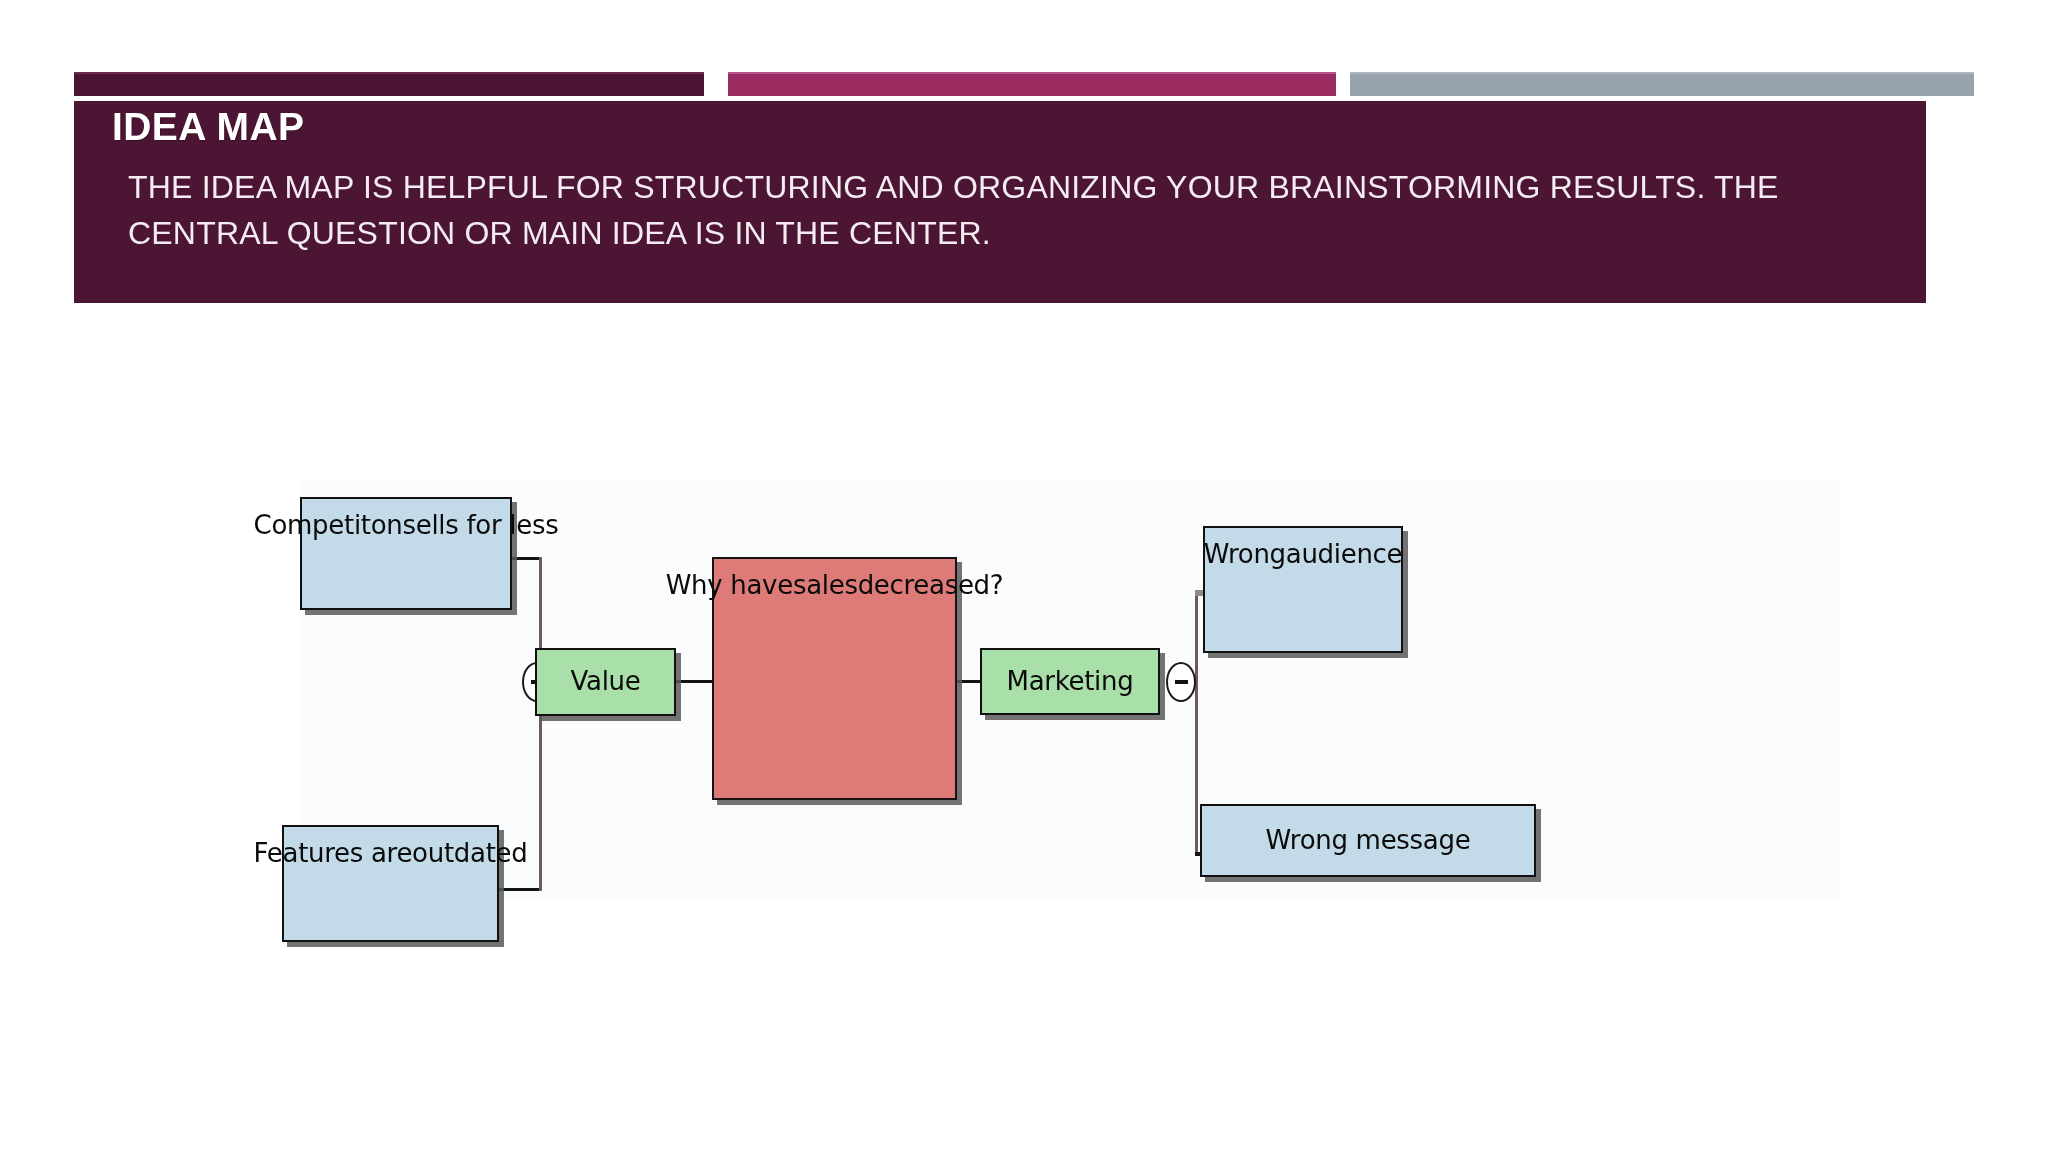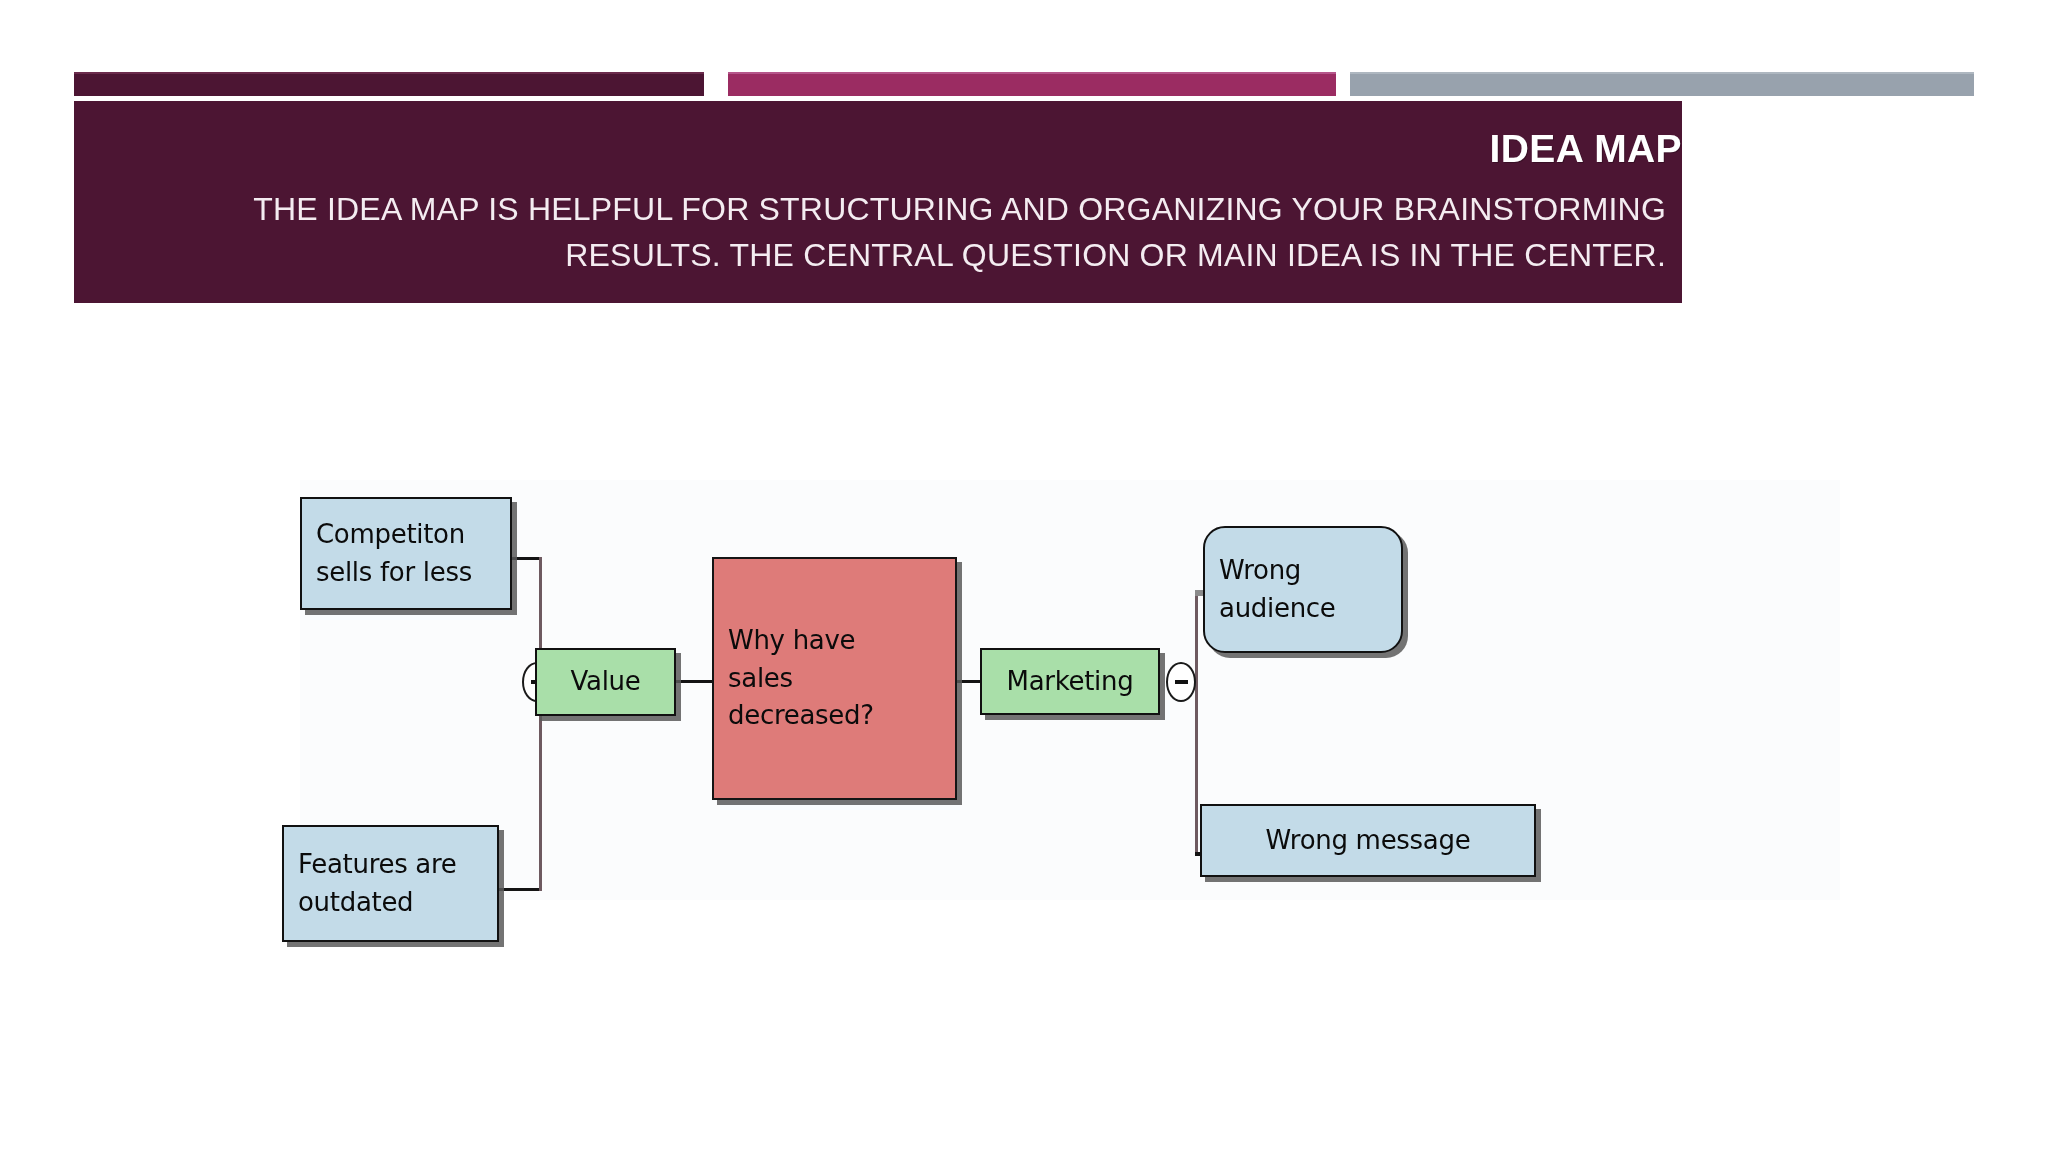--- a/index.html
+++ b/index.html
@@ -46,26 +46,25 @@
     width: 624px;
     background: #98A2AD;
     border-top: 2px solid #AEB7C0;
   }
 
   
   .header-block {
     position: absolute;
     left: 74px;
     top: 101px;
-    width: 1608px;
+    width: 1852px;
     height: 202px;
     background: #4C1533;
     box-sizing: border-box;
-    padding: 28px 0 0 38px;
-    text-align: right;
+    padding: 6px 0 0 38px;
   }
   .header-title {
     color: #ffffff;
     font-size: 39px;
     font-weight: bold;
     letter-spacing: 0.4px;
     line-height: 1.05;
     margin: 0 0 6px 0;
     text-shadow: 1px 1px 0 rgba(0,0,0,0.25);
   }
@@ -93,37 +92,37 @@
     position: absolute;
     box-sizing: border-box;
     border: 2px solid #111111;
     box-shadow: 5px 5px 0 rgba(90,90,90,0.85);
     font-family: "DejaVu Sans", sans-serif;
     font-size: 26px;
     line-height: 1.45;
     color: #0b0b0b;
     padding: 8px 14px;
     display: flex;
-    flex-direction: column;
+    flex-direction: row;
     justify-content: center;
     letter-spacing: -0.3px;
   }
   .node-leaf { background: #C3DBE8; }
   .node-branch { background: #A9DFA9; }
   .node-center { background: #DE7B79; border-color: #151515; }
 
   .node span { display: block; white-space: nowrap; }
 
   
   #node-competition { left: 0px;    top: 17px;  width: 212px; height: 113px; }
   #node-features    { left: -18px;  top: 345px; width: 217px; height: 117px; }
   #node-value       { left: 235px;  top: 168px; width: 141px; height: 68px;  flex-direction: row; align-items: center; }
   #node-question    { left: 412px;  top: 77px;  width: 245px; height: 243px; }
   #node-marketing   { left: 680px;  top: 168px; width: 180px; height: 67px;  flex-direction: row; align-items: center; }
-  #node-audience    { left: 903px;  top: 46px;  width: 200px; height: 127px; border-radius: 22px; }
+  #node-audience    { left: 903px;  top: 46px;  width: 200px; height: 127px; }
   #node-message     { left: 900px;  top: 324px; width: 336px; height: 73px;  flex-direction: row; align-items: center; }
 
   
   .conn {
     position: absolute;
     background: #141414;
   }
   .conn-h { height: 3px; }
   .conn-v { width: 3px; background: #6E5A60; }
 

